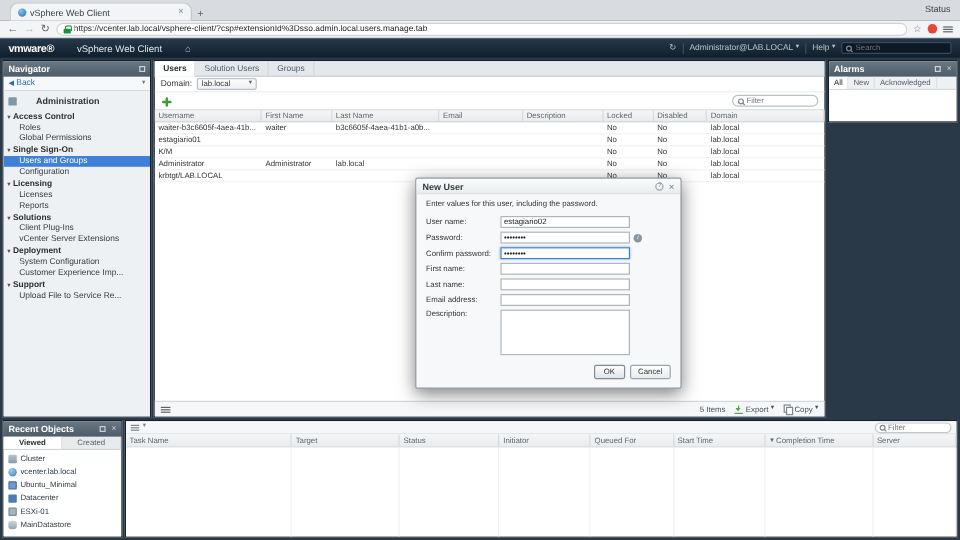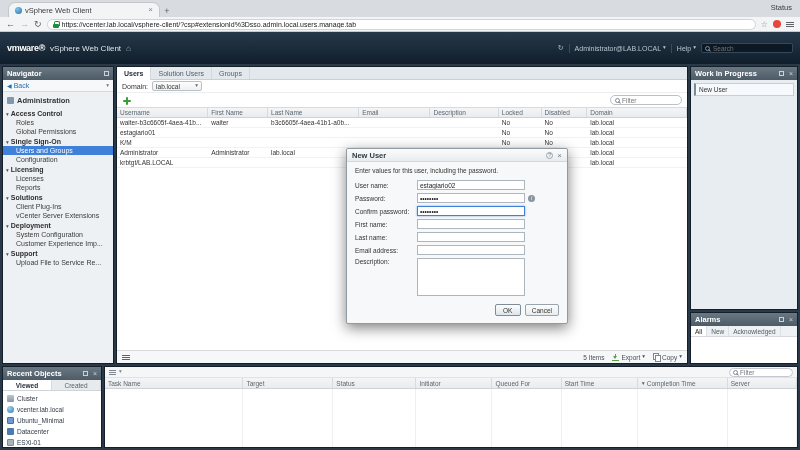--- a/index.html
+++ b/index.html
@@ -23,21 +23,21 @@
   .scheme-lock { width:6px; height:7px; position:relative; flex:none; }
   .scheme-lock::before { content:""; position:absolute; bottom:0; left:0; width:6px; height:4px; background:#1a8f3c; border-radius:1px; }
   .scheme-lock::after { content:""; position:absolute; top:0; left:1px; width:4px; height:4px; border:1px solid #1a8f3c; border-bottom:none; border-radius:2px 2px 0 0; }
   .url-text { font-size:7px; color:#202124; white-space:nowrap; overflow:hidden; text-overflow:ellipsis; }
   .star { color:#80868b; font-size:8px; }
   .ext-badge { width:8px; height:8px; border-radius:50%; background:#e8453c; flex:none; }
   .bars i { width:8px; height:1px; background:#5f6368; display:block; margin-bottom:1px; }
   .bars i:last-child { margin-bottom:0; }
 
   
-  .topbar { height:32px; background:linear-gradient(#26394b,#101e2b); display:flex; align-items:center; gap:5px; padding:0 7px; flex:none; color:#c6d1da; }
+  .topbar { height:16px; background:linear-gradient(#26394b,#101e2b); display:flex; align-items:center; gap:19px; padding:0 7px; flex:none; color:#c6d1da; }
   .brand { font-size:9px; font-weight:bold; color:#fff; letter-spacing:-.3px; }
   .product { font-size:8px; color:#dfe6ec; }
   .tb-ic { font-size:8px; color:#9fb0bd; }
   .tb-sep { width:1px; height:9px; background:#3a4c5c; }
   .tb-right { margin-left:auto; display:flex; align-items:center; gap:5px; font-size:7px; color:#b9c5cf; }
   .tb-user,.tb-help { display:flex; align-items:center; gap:2px; }
   .dd { font-size:5.5px; line-height:1; }
   .tb-search { width:92px; height:10px; background:#0c1824; border:1px solid #37485a; border-radius:2px; display:flex; align-items:center; gap:3px; padding:0 3px; }
   .tb-search input { background:transparent; border:none; outline:none; color:#9fb0bd; font-size:6.5px; width:100%; font-family:inherit; }
   .mag { width:5px; height:5px; border:1px solid #7c8a96; border-radius:50%; position:relative; flex:none; }
@@ -47,26 +47,26 @@
   .app-body { flex:1; display:flex; flex-direction:column; gap:2px; padding:2px; min-height:0; }
   .row-top { display:flex; gap:2px; height:298px; min-height:0; }
   .row-bottom { flex:1; display:flex; gap:2px; min-height:0; }
   .panel { background:#fff; border:1px solid #141f29; display:flex; flex-direction:column; min-width:0; min-height:0; }
   .ph { height:13px; background:linear-gradient(#6a7884,#4d5b66); color:#fff; font-size:7.5px; font-weight:bold; display:flex; align-items:center; gap:3px; padding:0 4px; flex:none; }
   .ph .spacer { flex:1; }
   .ph-sq { width:5px; height:5px; border:1px solid #c9d2d8; margin-left:2px; flex:none; }
   .ph-x { color:#c9d2d8; font-size:7px; font-weight:normal; margin-left:2px; }
 
   
-  .navigator { width:112px; flex:none; background:#eef1f4; }
+  .navigator { width:124px; flex:none; background:#eef1f4; }
   .nav-back { height:12px; background:#f6f8f9; border-bottom:1px solid #d4dade; display:flex; align-items:center; gap:2px; padding:0 4px; font-size:7px; color:#1f6fb5; flex:none; }
   .nav-back .dd { margin-left:auto; color:#6b7885; }
   .back-arrow { font-size:6px; }
   .nav-body { flex:1; background:#eef1f4; overflow:hidden; padding:2px 0; }
-  .nav-root { font-size:7.5px; font-weight:bold; color:#333; padding:2px 4px 3px; display:flex; gap:3px; align-items:center; }
+  .nav-root { font-size:7.5px; font-weight:bold; color:#333; padding:2px 4px 3px; display:flex; gap:16px; align-items:center; }
   .admin-ic { width:7px; height:7px; background:#7f98ad; border-radius:1px; flex:none; }
   .nav-section-label { font-size:7px; font-weight:bold; color:#2e2e2e; padding:2px 3px 1px; display:flex; gap:2px; align-items:center; }
   .tri { font-size:5.5px; color:#555; }
   .nav-item { font-size:7px; color:#3a3a3a; padding:1px 3px 1px 13px; white-space:nowrap; overflow:hidden; text-overflow:ellipsis; }
   .nav-item.selected { background:#3f80d8; color:#fff; }
 
   
   .main-panel { flex:1; }
   .ug-ic { width:9px; height:8px; position:relative; flex:none; }
   .ug-ic::before { content:""; position:absolute; left:1px; top:1px; width:3px; height:3px; border-radius:50%; background:#cfe3f5; }
@@ -373,31 +373,20 @@
             <span class="mf-group">
               <span class="copy-ic"></span>
               <span>Copy</span>
               <span class="dd">▾</span>
             </span>
           </div>
         </div>
       </div>
 
       <div class="right-col">
-        <div class="panel wip-panel">
-          <div class="ph">
-            <span>Work In Progress</span>
-            <span class="spacer"></span>
-            <span class="ph-sq"></span>
-            <span class="ph-x">×</span>
-          </div>
-          <div class="wip-body">
-            <div class="wip-item">New User</div>
-          </div>
-        </div>
         <div class="panel alarms-panel">
           <div class="ph">
             <span>Alarms</span>
             <span class="spacer"></span>
             <span class="ph-sq"></span>
             <span class="ph-x">×</span>
           </div>
           <div class="alarms-tabs">
             <div class="alarm-tab active">All</div>
             <div class="alarm-tab">New</div>

